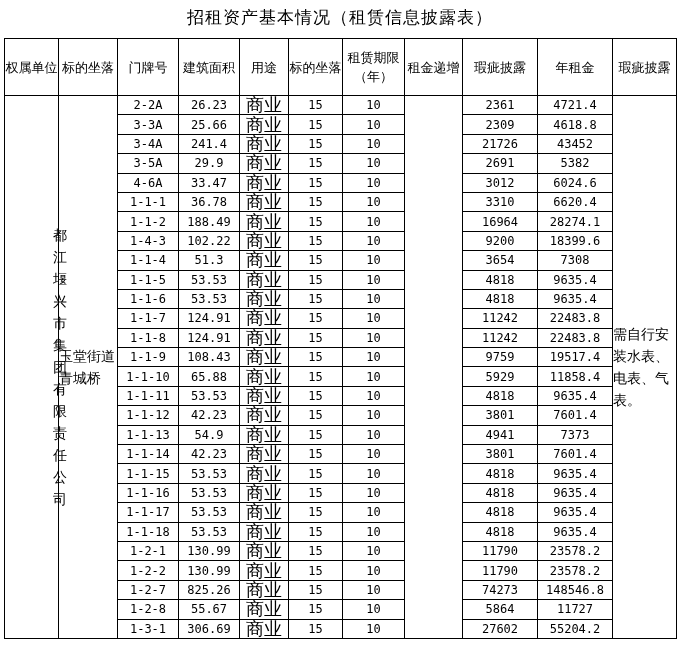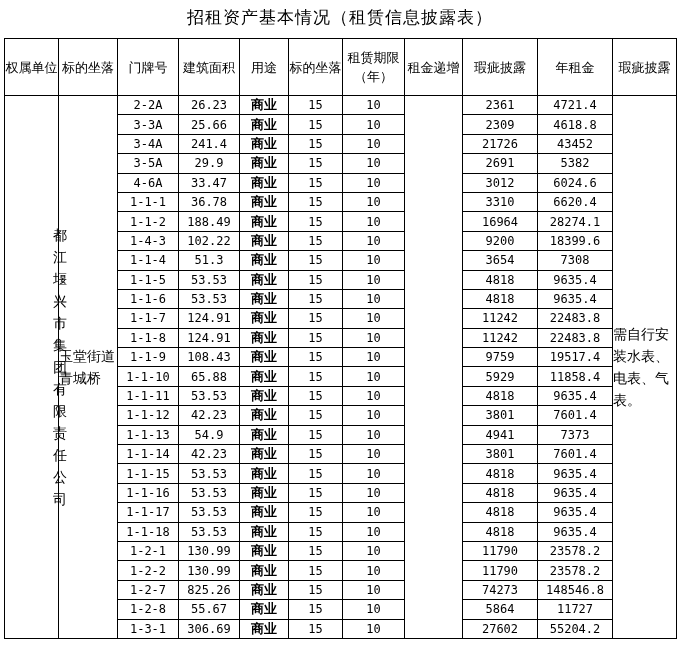--- a/index.html
+++ b/index.html
@@ -8,21 +8,21 @@
   .title { position: absolute; left: 0; top: 6px; width: 680px; text-align: center;
            font-size: 17px; letter-spacing: 1px; font-family: Liberation Mono, monospace; }
   table.grid { position: absolute; left: 4px; top: 38px; border-collapse: collapse;
                table-layout: fixed; width: 673px; }
   table.grid td, table.grid th { border: 1px solid #000; padding: 0; }
   th { font-weight: normal; font-size: 13px; line-height: 19px; height: 56px;
        text-align: center; vertical-align: middle; }
   th.left { text-align: center; padding-left: 4px; }
   td { font-family: "DejaVu Sans Mono", "Liberation Mono", monospace; font-size: 12px;
        height: 18.4px; line-height: 18px; text-align: center; white-space: nowrap; }
-  td.cn { font-family: "DejaVu Sans", "Liberation Sans", sans-serif; font-size: 13px; font-weight: bold; }
+  td.cn { font-family: "DejaVu Sans", "Liberation Sans", sans-serif; font-size: 18px; }
   td.merged { vertical-align: middle; text-align: left; white-space: normal;
               font-family: "DejaVu Sans", "Liberation Sans", sans-serif;
               font-size: 14px; line-height: 22px; padding-left: 4px; }
   td.merged.owner { padding-top: 0; padding-left: 48px; }
   td.blank { }
 </style>
 </head>
 <body>
 
 <div class="title">招租资产基本情况（租赁信息披露表）</div>

